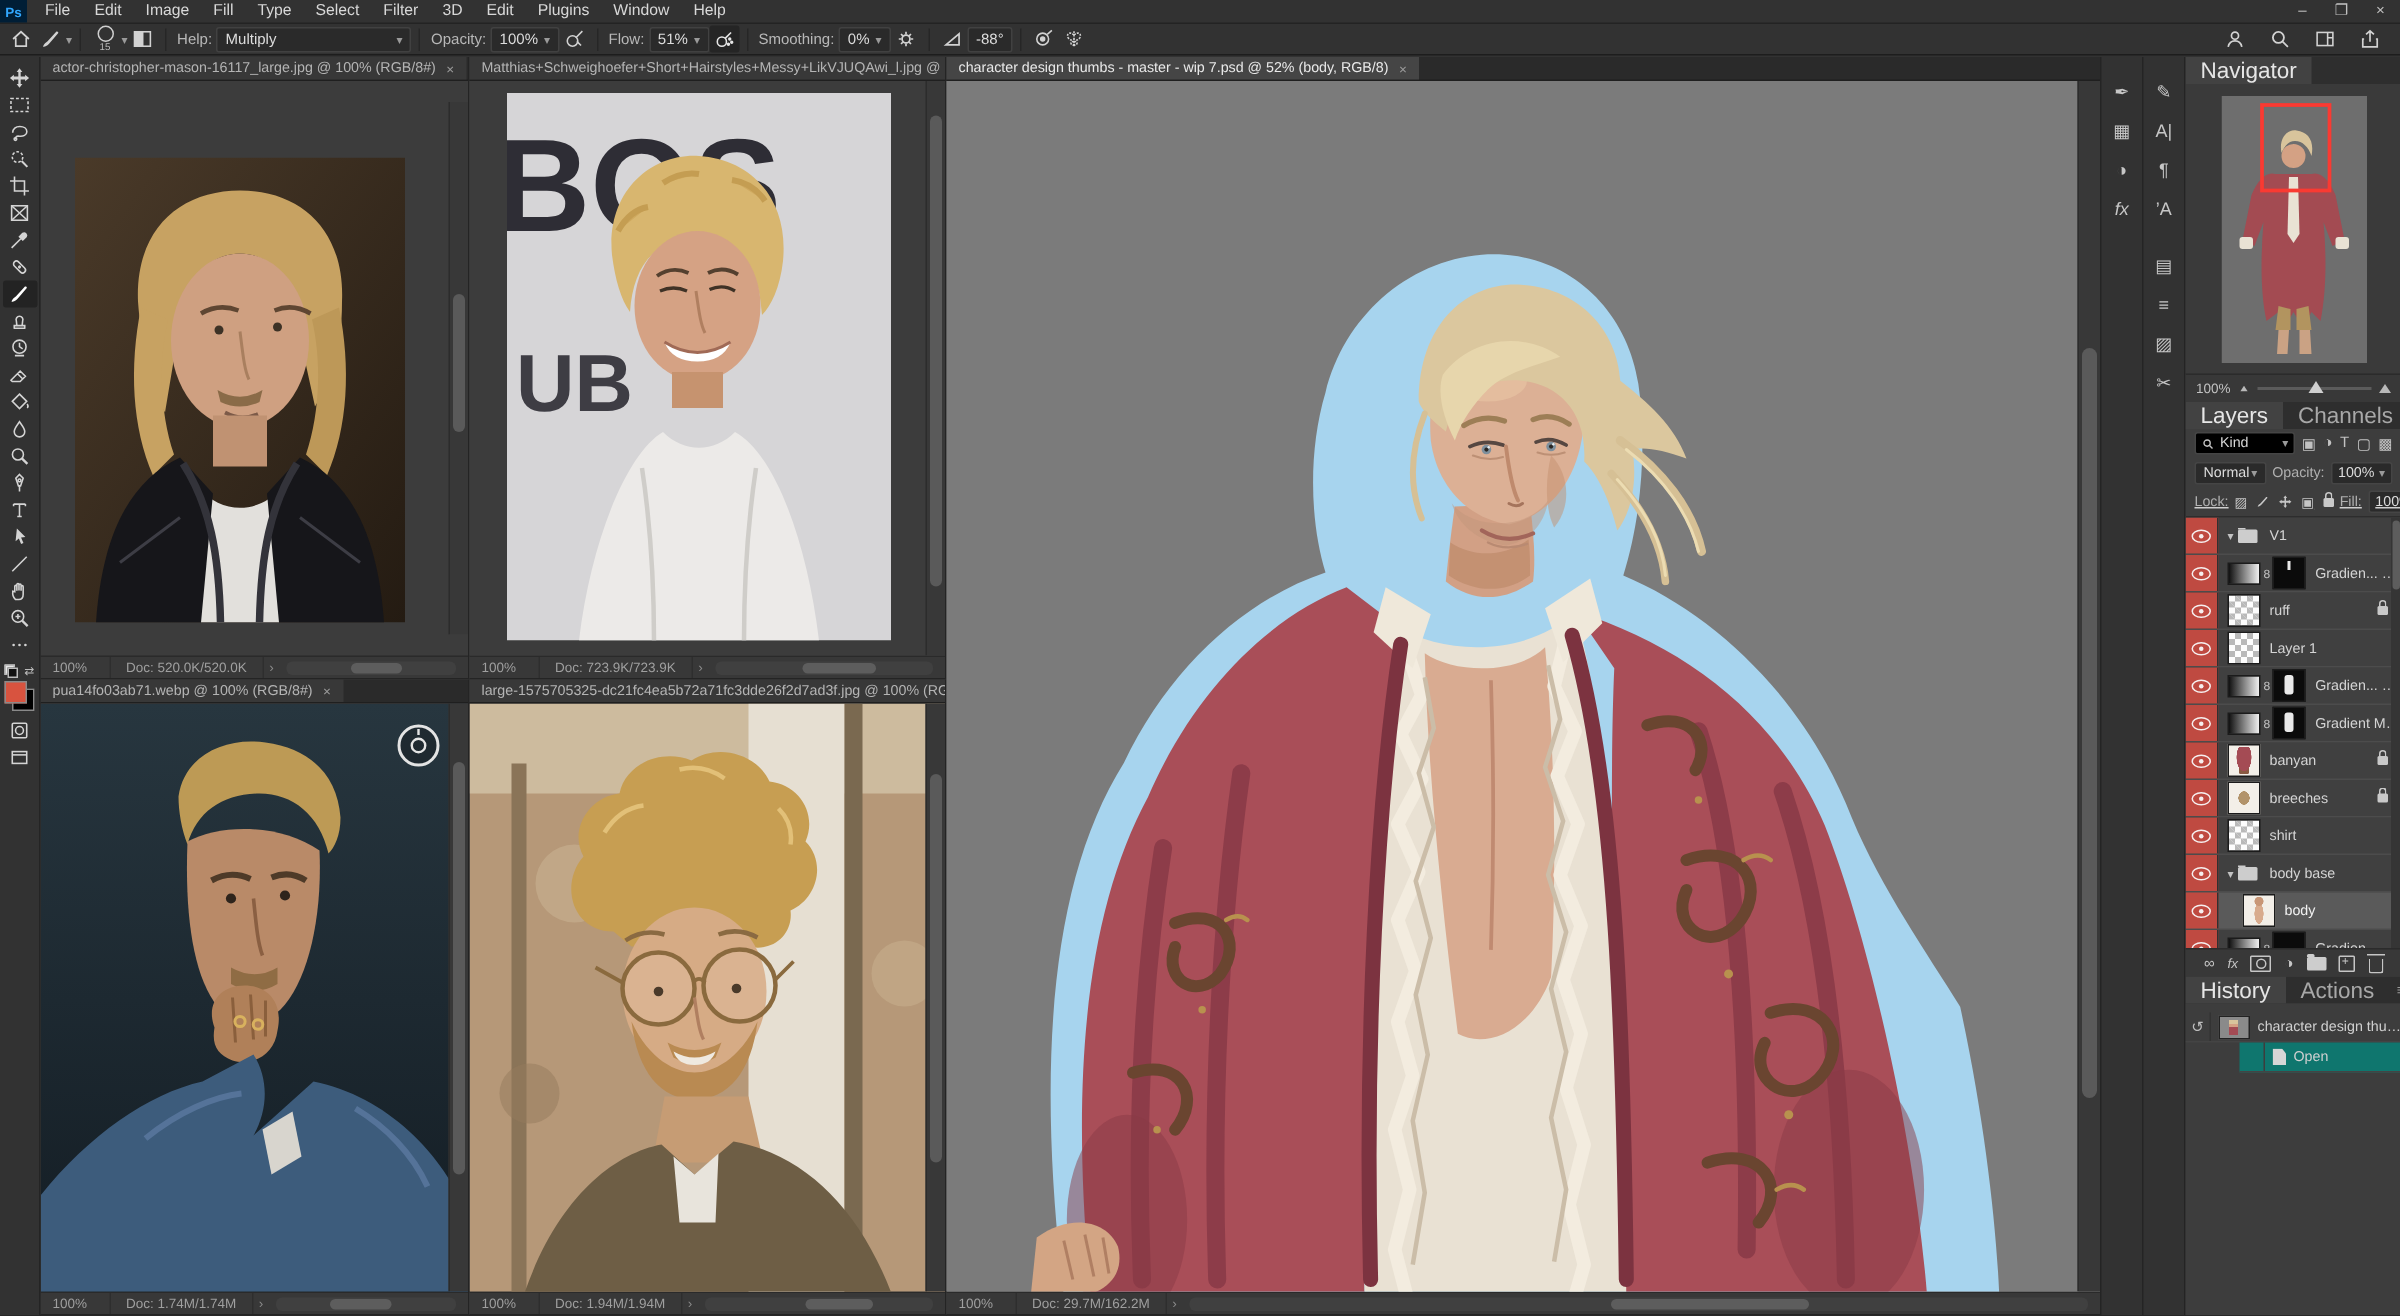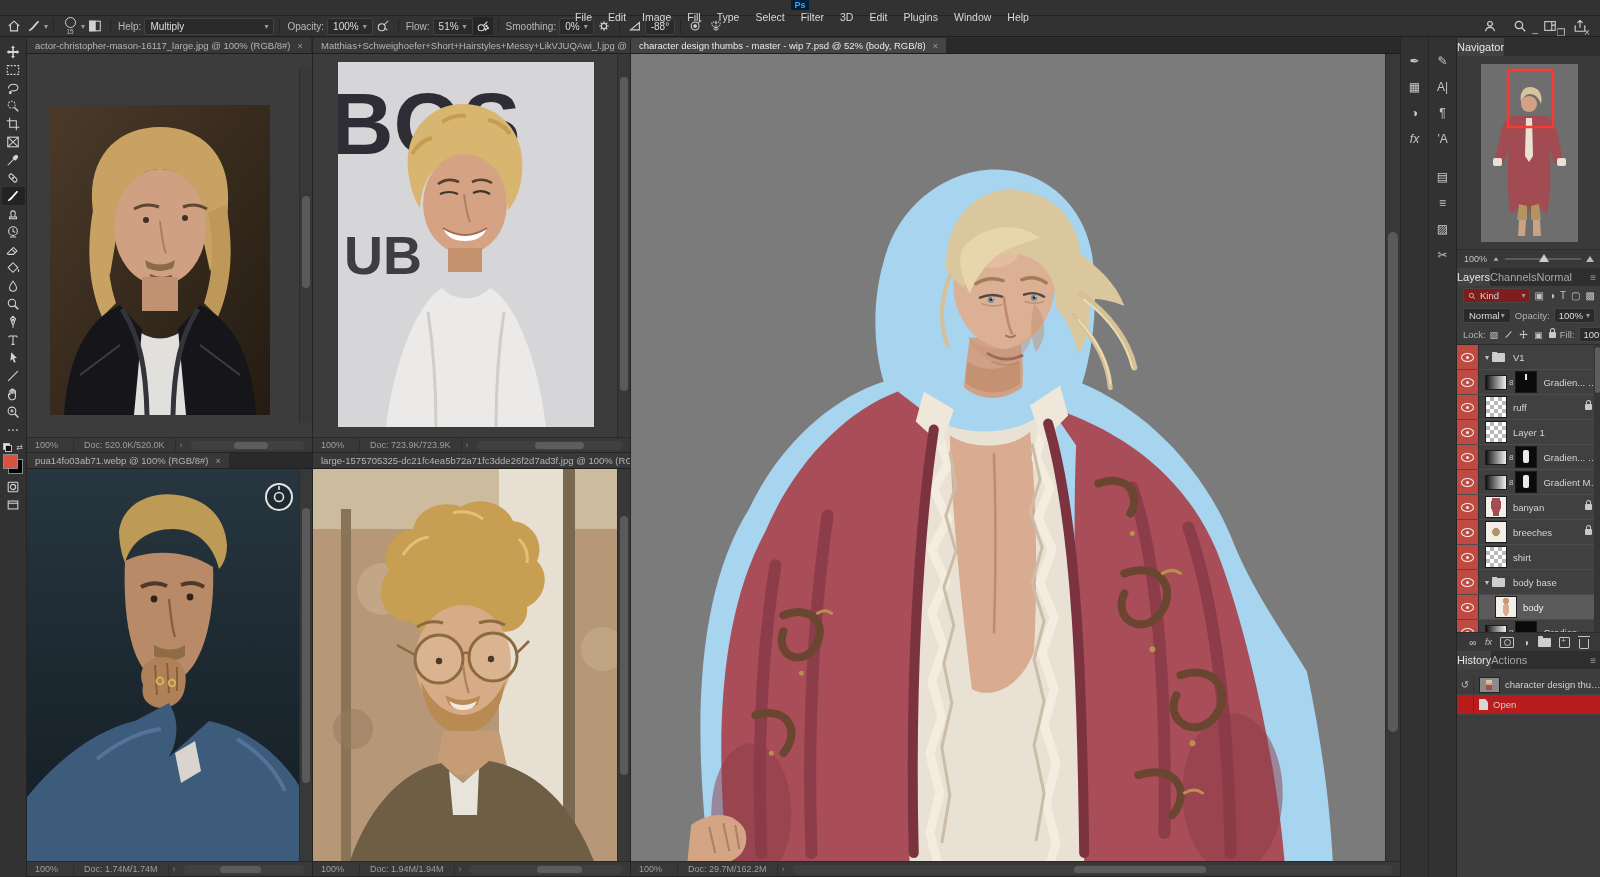--- a/index.html
+++ b/index.html
@@ -1,20 +1,20 @@
 <!DOCTYPE html>
 <html><head>
 <meta charset="utf-8">
 <style>
   html,body{margin:0;padding:0;background:#1e1e1e;}
   #app{position:relative;width:1600px;height:877px;background:#323232;overflow:hidden;
        font-family:"Liberation Sans",sans-serif;font-size:10px;color:#cfcfcf;}
   
   .menubar{position:absolute;left:0;top:0;width:1600px;height:15px;background:#323232;
-           border-bottom:1px solid #232323;display:flex;align-items:center;z-index:30;flex-direction:column;}
+           border-bottom:1px solid #232323;display:flex;align-items:center;z-index:30;}
   .ps-logo{width:18px;height:15px;background:#001e36;color:#31a8ff;font-size:9px;font-weight:bold;
            display:flex;align-items:center;justify-content:center;}
   .menus{display:flex;margin-left:4px;}
   .menu-item{padding:0 8px;font-size:10.5px;color:#d8d8d8;line-height:15px;cursor:default;}
   .win-controls{margin-left:auto;display:flex;}
   .win-btn{width:26px;text-align:center;color:#c0c0c0;font-size:10px;line-height:15px;}
   
   .optionsbar{position:absolute;left:0;top:16px;width:1600px;height:21px;background:#323232;
               border-bottom:1px solid #1d1d1d;display:flex;align-items:center;padding-left:4px;z-index:29;box-sizing:border-box;}
   .ob-icon{width:20px;height:18px;display:flex;align-items:center;justify-content:center;color:#d2d2d2;flex:none;}
@@ -67,35 +67,35 @@
   .sb-thumb{position:absolute;top:1px;height:7px;background:#5d5d5d;border-radius:4px;}
   
   .dockcol{position:absolute;top:38px;bottom:0;width:28px;background:#323232;border-left:1px solid #242424;
            display:flex;flex-direction:column;align-items:center;padding-top:10px;gap:0;box-sizing:border-box;z-index:20;}
   .dock-ic{width:24px;height:26px;display:flex;align-items:center;justify-content:center;color:#c6c6c6;font-size:12px;}
   .dock-gap{height:12px;flex:none;}
   
   .panels{position:absolute;left:1456px;top:38px;width:144px;bottom:0;background:#3d3d3d;border-left:1px solid #242424;z-index:21;}
   .panel{position:absolute;left:0;width:144px;display:flex;flex-direction:column;overflow:hidden;}
   .panel-tabs{height:18px;background:#2e2e2e;display:flex;align-items:stretch;flex:none;}
-  .ptab{padding:0 0;display:flex;align-items:center;font-size:11px;color:#a8a8a8;white-space:nowrap;}
+  .ptab{padding:0 10px;display:flex;align-items:center;font-size:15px;color:#a8a8a8;white-space:nowrap;}
   .ptab.active{background:#424242;color:#e6e6e6;}
   .pmenu{margin-left:auto;color:#9a9a9a;padding:0 5px;display:flex;align-items:center;font-size:10px;}
   
   .nav-body{flex:1;background:#3a3a3a;display:flex;align-items:center;justify-content:center;}
   .nav-foot{height:18px;background:#383838;border-top:1px solid #2b2b2b;display:flex;align-items:center;
             gap:5px;padding:0 7px;font-size:9px;color:#c2c2c2;flex:none;}
   .ns-tri{width:0;height:0;border-left:4px solid transparent;border-right:4px solid transparent;border-bottom:6px solid #b9b9b9;}
   .ns-tri.small{transform:scale(.6);}
   .ns-track{flex:1;height:2px;background:#5b5b5b;position:relative;}
   .ns-thumb{position:absolute;left:45%;top:-4px;width:0;height:0;border-left:5px solid transparent;
             border-right:5px solid transparent;border-bottom:8px solid #cfcfcf;}
   
   .lrow-bar{display:flex;align-items:center;padding:0 6px;flex:none;gap:4px;}
-  .kind-field{display:flex;align-items:center;gap:4px;background:#7f1d1d;border:1px solid #454545;
+  .kind-field{display:flex;align-items:center;gap:4px;background:#000000;border:1px solid #454545;
               border-radius:2px;height:13px;padding:0 4px;font-size:9.5px;color:#d6d6d6;flex:1;justify-content:center;}
   .f-icons{display:flex;gap:5px;align-items:center;color:#c2c2c2;font-size:10px;}
   .blend-field{flex:1;display:flex;align-items:center;justify-content:space-between;background:#2a2a2a;
                border:1px solid #454545;border-radius:2px;height:13px;padding:0 5px;font-size:9.5px;color:#dcdcdc;}
   .small-field{display:flex;align-items:center;gap:3px;background:#2a2a2a;border:1px solid #454545;
                border-radius:2px;height:13px;padding:0 4px;font-size:9.5px;color:#dcdcdc;}
   .lockrow-label{color:#b0b0b0;font-size:9.5px;}
   .lock-icons{display:flex;gap:6px;align-items:center;color:#c6c6c6;font-size:9px;}
   .layers-list{position:relative;flex:1;background:#404040;overflow:hidden;border-top:1px solid #2d2d2d;}
   .lrow{height:24px;display:flex;align-items:center;border-bottom:1px solid #4c4c4c;background:#404040;}
@@ -140,21 +140,21 @@
                justify-content:space-around;padding:0 8px;flex:none;color:#c6c6c6;}
   .fxtxt{font-size:9px;font-style:italic;color:#c6c6c6;}
   .maskbtn{width:12px;height:9px;border:1px solid #c6c6c6;border-radius:1px;display:flex;align-items:center;justify-content:center;}
   .maskbtn::after{content:"";width:5px;height:5px;border-radius:50%;border:1px solid #c6c6c6;}
   .newbtn{width:9px;height:9px;border:1px solid #c6c6c6;border-radius:1px;position:relative;}
   .newbtn::before{content:"+";position:absolute;left:1px;top:-2px;font-size:8px;color:#c6c6c6;}
   .trash-ic{width:8px;height:9px;border:1px solid #c6c6c6;border-top:none;border-radius:0 0 2px 2px;position:relative;margin-top:3px;}
   .trash-ic::before{content:"";position:absolute;top:-3px;left:-2px;right:-2px;height:1px;background:#c6c6c6;}
   
   .hrow{height:19px;display:flex;align-items:center;font-size:9.5px;color:#d0d0d0;gap:5px;border-bottom:1px solid #444;}
-  .hrow.sel{background:#b91c1c;}
+  .hrow.sel{background:#0f766e;margin-left:36px;}
   .h-src{width:16px;align-self:stretch;border-right:1px solid #333;display:flex;align-items:center;justify-content:center;
          color:#bdbdbd;font-size:10px;flex:none;}
   .h-thumb{width:19px;height:14px;background:#8a8a8a;position:relative;flex:none;border:1px solid #222;}
   .h-thumb::after{content:"";position:absolute;left:6px;top:2px;width:6px;height:10px;
       background:linear-gradient(#d8c49c 0 25%,#d4a184 25% 45%,#a44b54 45% 100%);}
   .doc-ic{width:9px;height:11px;background:#d6d6d6;clip-path:polygon(0 0,70% 0,100% 30%,100% 100%,0 100%);flex:none;}
   .h-label{white-space:nowrap;overflow:hidden;text-overflow:ellipsis;}
   .hist-body{flex:1;background:#3d3d3d;}
 </style>
 </head>
@@ -808,21 +808,21 @@
         <span class="blend-field">
           <span>Normal</span>
             <span class="caret">▾</span>
         </span>
         <span class="lockrow-label">Opacity:</span>
         <span class="small-field">
           <span>100%</span>
             <span class="caret">▾</span>
         </span>
       </div>
-      <div class="lrow-bar" style="height:19px;">
+      <div class="lrow-bar" style="height:19px;text-decoration:underline;">
         <span class="lockrow-label">Lock:</span>
         <span class="lock-icons">
           <span>▨</span>
           <svg width="9" height="9" viewBox="0 0 16 16" fill="#c6c6c6">
               <path d="M2 14 C2.6 11.4 4.2 11 5.4 9.8 L11.8 2.6 C12.6 1.7 14.1 2.7 13.4 3.7 L7.2 10.8 C6.1 12 5 13.4 2 14 Z"></path>
             </svg>
           <svg width="9" height="9" viewBox="0 0 16 16" fill="#c6c6c6">
               <path d="M8 0.5 L10.2 3.5 H8.9 V6.9 H12.3 V5.6 L15.3 8 L12.3 10.4 V9.1 H8.9 V12.5 H10.2 L8 15.5 L5.8 12.5 H7.1 V9.1 H3.7 V10.4 L0.7 8 L3.7 5.6 V6.9 H7.1 V3.5 H5.8 Z"></path>
             </svg>
           <span>▣</span>

